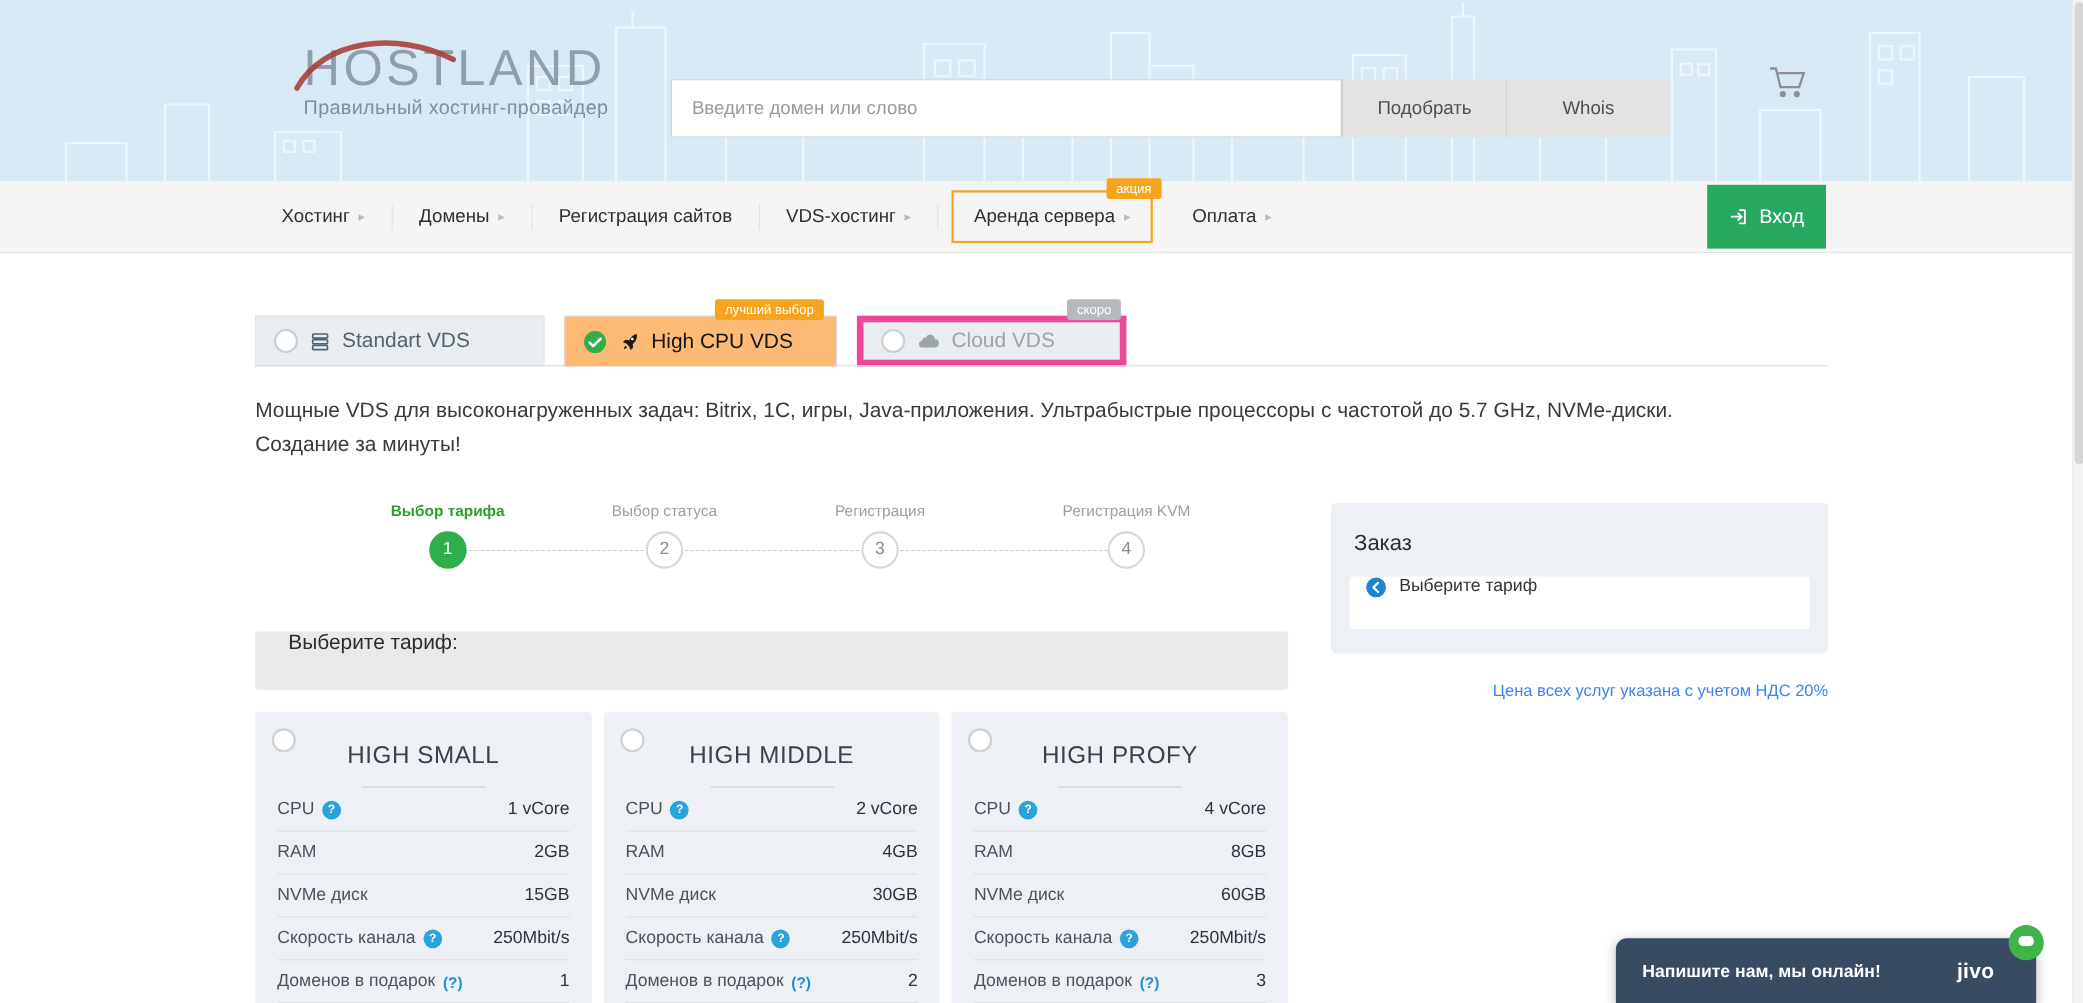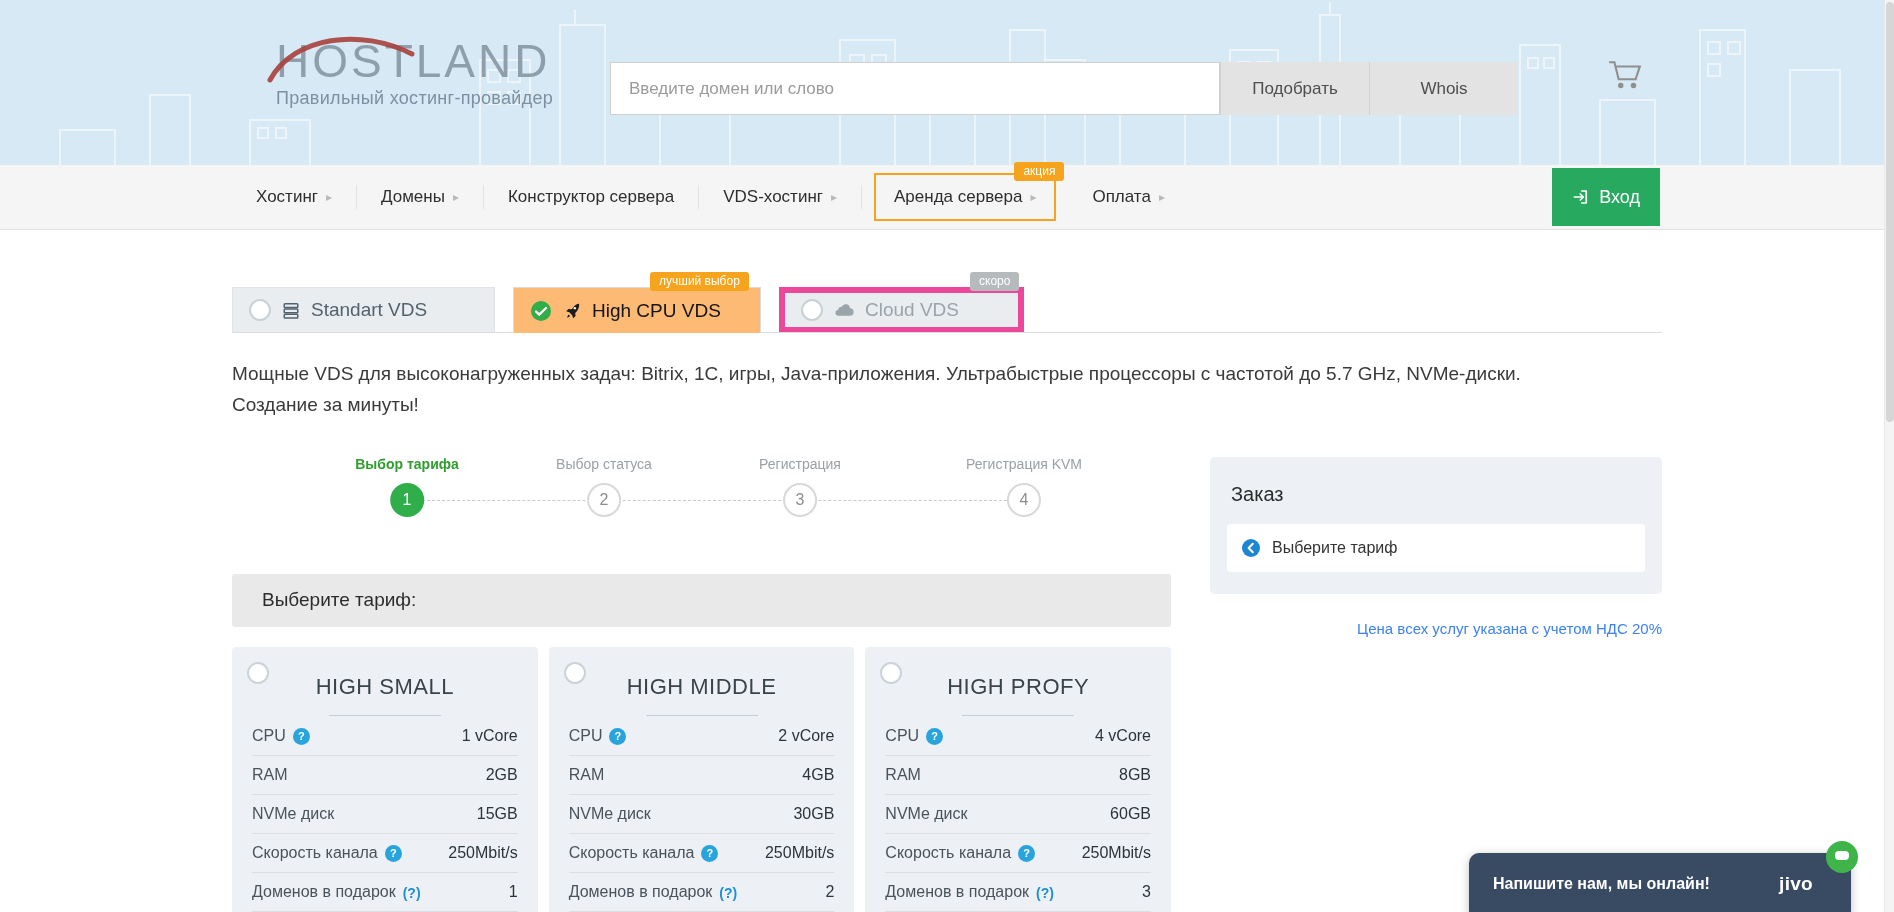--- a/index.html
+++ b/index.html
@@ -8,21 +8,21 @@
 
   
   .hdr{position:relative;height:165px;background:#d7e9f4;overflow:hidden}
   .skyline{position:absolute;left:0;top:0}
   .container{position:relative;width:1430px;margin:0 auto;height:100%}
   .logo{position:absolute;left:44px;top:36px;cursor:pointer}
   .logo-title{position:relative;font-size:46px;color:#8e9eab;letter-spacing:3px;font-weight:400;line-height:1.1}
   .logo-swoosh{position:absolute;left:-10px;top:-6px;pointer-events:none}
   .logo-tagline{font-size:18px;color:#7b90a0;margin-top:1px;letter-spacing:.3px}
 
-  .search{position:absolute;left:378px;top:62px;display:flex;height:67px}
+  .search{position:absolute;left:378px;top:72px;display:flex;height:67px}
   .search input{width:610px;height:53px;border:1px solid #cfcfcf;padding:0 18px;font-size:17px;color:#333;background:#fff;outline:none;font-family:inherit}
   .search input::placeholder{color:#9a9a9a}
   .btn-gray{width:149px;height:53px;background:#e3e3e3;border:none;border-left:1px solid #d2d2d2;font-size:17px;color:#4e4e4e;cursor:pointer;font-family:inherit}
   .cart{position:absolute;left:1372px;top:56px;width:42px;height:40px;cursor:pointer;background:none;border:none}
 
   
   .nav{height:65px;background:#f5f5f5;border-bottom:1px solid #e2e2e2}
   .nav .container{display:flex;align-items:center}
   .nav-item{display:flex;align-items:center;gap:8px;padding:0 24px;font-size:17px;color:#2e2e2e;cursor:pointer;height:64px;white-space:nowrap}
   .nav-sep{width:1px;height:24px;background:#e3e3e3}
@@ -55,40 +55,40 @@
   
   .steps{position:relative;height:63px;width:880px}
   .steps-line{position:absolute;left:175px;width:620px;top:44px;border-top:1px dashed #c9c9c9;z-index:1}
   .step{position:absolute;top:0;transform:translateX(-50%);text-align:center;z-index:2}
   .step-label{font-size:14px;color:#9aa0a5;margin-bottom:11px;white-space:nowrap}
   .step.active .step-label{color:#2f9e2f;font-weight:bold}
   .step-circle{width:34px;height:34px;border-radius:50%;background:#fff;border:2px solid #d8d8d8;color:#8d8d8d;font-size:16px;line-height:30px;margin:0 auto;text-align:center}
   .step.active .step-circle{background:#2fae49;border-color:#2fae49;color:#fff}
 
   
-  .plans-header{margin-top:55px;height:53px;background:#e9e9e9;border-radius:3px;display:flex;align-items:center;padding:0 30px;font-size:19px;color:#2c2c2c}
+  .plans-header{margin-top:55px;height:53px;background:#e9e9e9;border-radius:3px;display:flex;align-items:flex-start;padding:0 30px;font-size:19px;color:#2c2c2c}
 
   
   .cards{display:flex;gap:11px;margin-top:20px}
   .card{flex:1;background:#edf1f5;border-radius:4px;position:relative;padding:16px 20px 20px}
   .card-radio{position:absolute;left:15px;top:15px;width:22px;height:22px;border-radius:50%;border:2px solid #cbd2d8;background:#fff;cursor:pointer}
   .card-title{text-align:center;font-size:22px;color:#39434b;margin-top:11px;letter-spacing:.5px}
   .card-underline{width:112px;height:1px;background:#c6cdd3;margin:15px auto 1px}
   .prow{display:flex;align-items:center;justify-content:space-between;height:39px;border-bottom:1px solid #dadfe4;font-size:16px}
   .prow-label{color:#49535b;display:flex;align-items:flex-end;gap:7px}
   .prow-value{color:#2b343c}
   .help-circle{width:17px;height:17px;border-radius:50%;background:#29a3dc;color:#fff;font-size:11px;font-weight:bold;display:inline-flex;align-items:center;justify-content:center;cursor:pointer;flex:0 0 auto}
   .help-circle::before{content:"?"}
   .help-paren{color:#1d8fd0;font-weight:bold;font-size:14px;cursor:pointer}
   .help-paren::before{content:"(?)"}
 
   
   .order{background:#edf1f5;border-radius:5px;padding:20px 17px 22px;margin-top:1px}
   .order-title{font-size:20px;color:#2c2c2c;margin:6px 0 18px;padding-left:4px}
-  .order-item{background:#fff;border-radius:3px;height:48px;display:flex;align-items:center;gap:11px;padding:0 14px;font-size:16px;color:#333;cursor:pointer}
+  .order-item{background:#fff;border-radius:3px;height:48px;display:flex;align-items:flex-start;gap:11px;padding:0 14px;font-size:16px;color:#333;cursor:pointer}
   .vat-note{margin-top:26px;text-align:right;font-size:15px;color:#3b82f6}
 
   
   .chat{position:absolute;left:1469px;top:853px;width:382px;height:62px;background:#394a63;border-radius:10px 10px 0 0;display:flex;align-items:center;padding:0 24px;cursor:pointer;box-shadow:0 2px 10px rgba(0,0,0,.25)}
   .chat-text{color:#fff;font-size:16px;font-weight:bold}
   .chat-brand{margin-left:auto;color:#fff;font-size:19px;font-weight:bold;letter-spacing:.3px;padding-right:14px}
   .chat-bubble{position:absolute;right:-7px;top:-12px;width:32px;height:32px;border-radius:50%;background:#3fb549}
   .chat-bubble::after{content:"";position:absolute;left:9px;top:10px;width:14px;height:9px;border-radius:4px;background:#fff}
 
   
@@ -176,21 +176,21 @@
         <span>Хостинг</span>
         <span class="nav-caret"></span>
       </div>
       <span class="nav-sep"></span>
       <div class="nav-item">
         <span>Домены</span>
         <span class="nav-caret"></span>
       </div>
       <span class="nav-sep"></span>
       <div class="nav-item">
-        <span>Конструктор сервера</span>
+        <span>Регистрация сайтов</span>
       </div>
       <span class="nav-sep"></span>
       <div class="nav-item">
         <span>VDS-хостинг</span>
         <span class="nav-caret"></span>
       </div>
       <span class="nav-sep"></span>
       <div class="nav-item promo">
         <span>Аренда сервера</span>
         <span class="nav-caret"></span>

